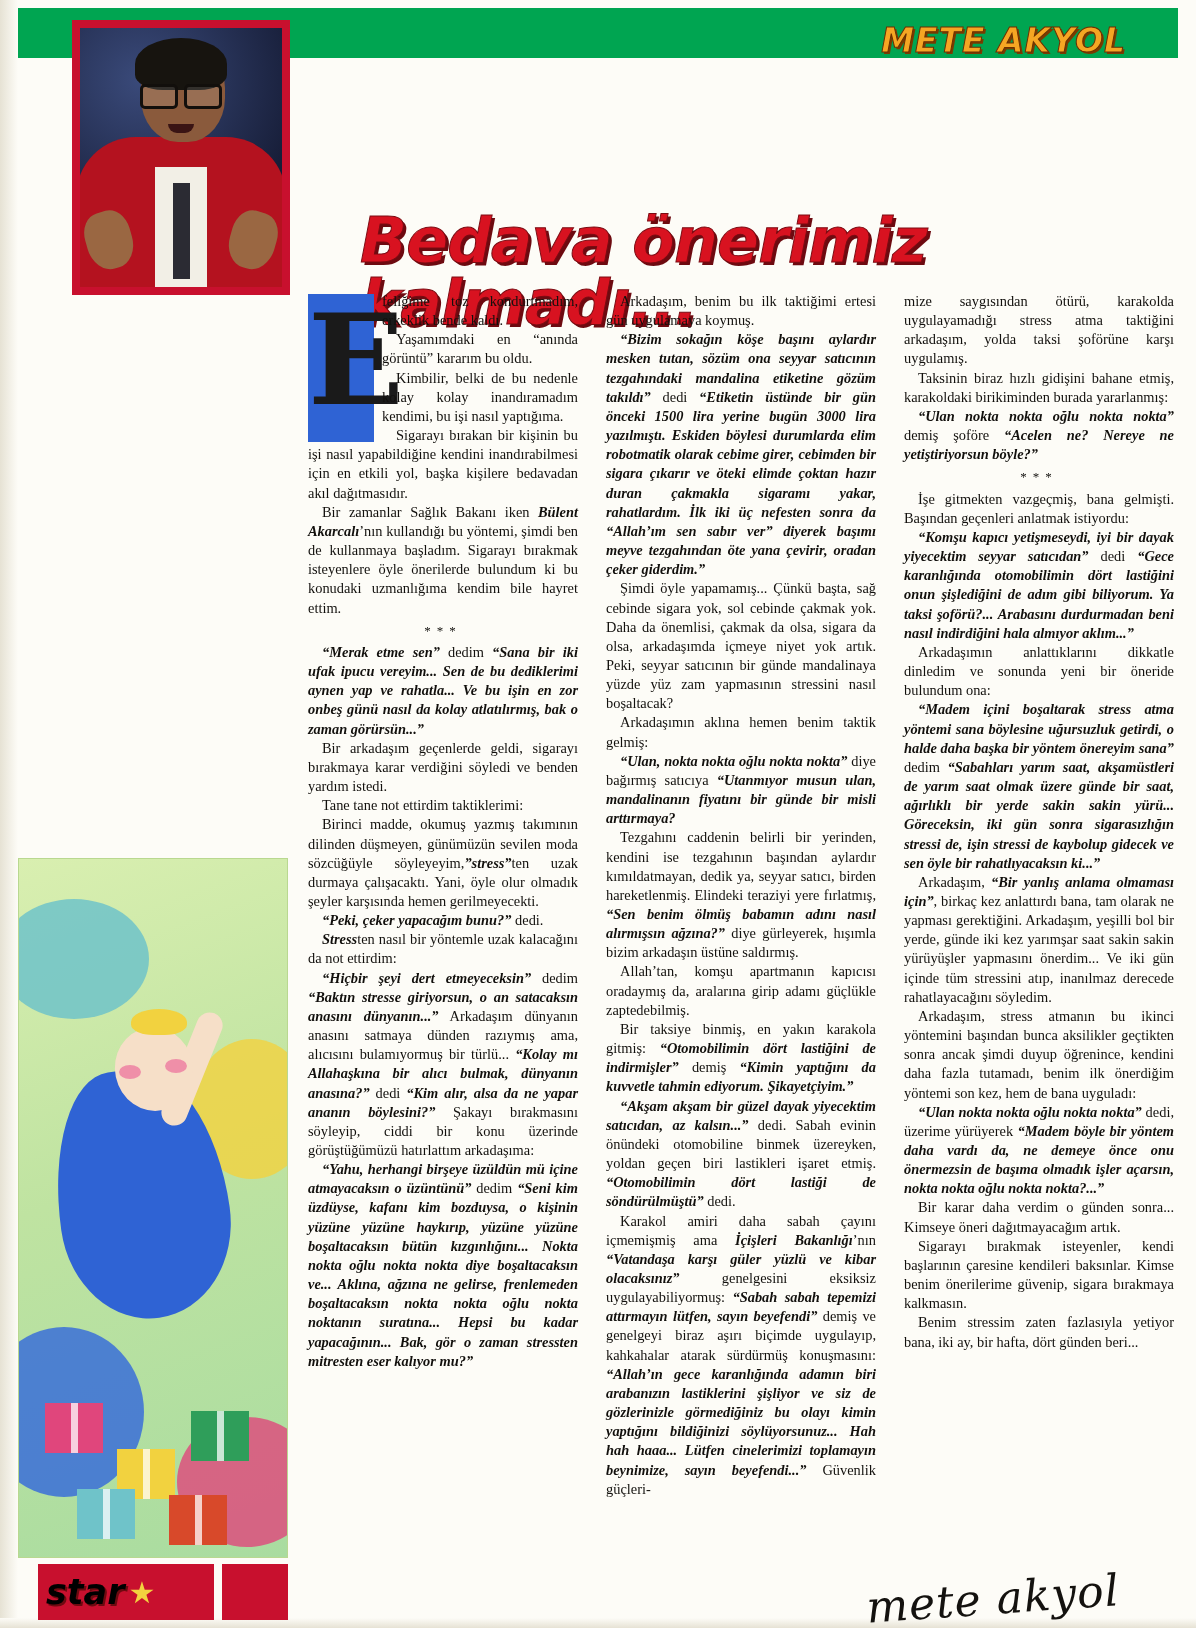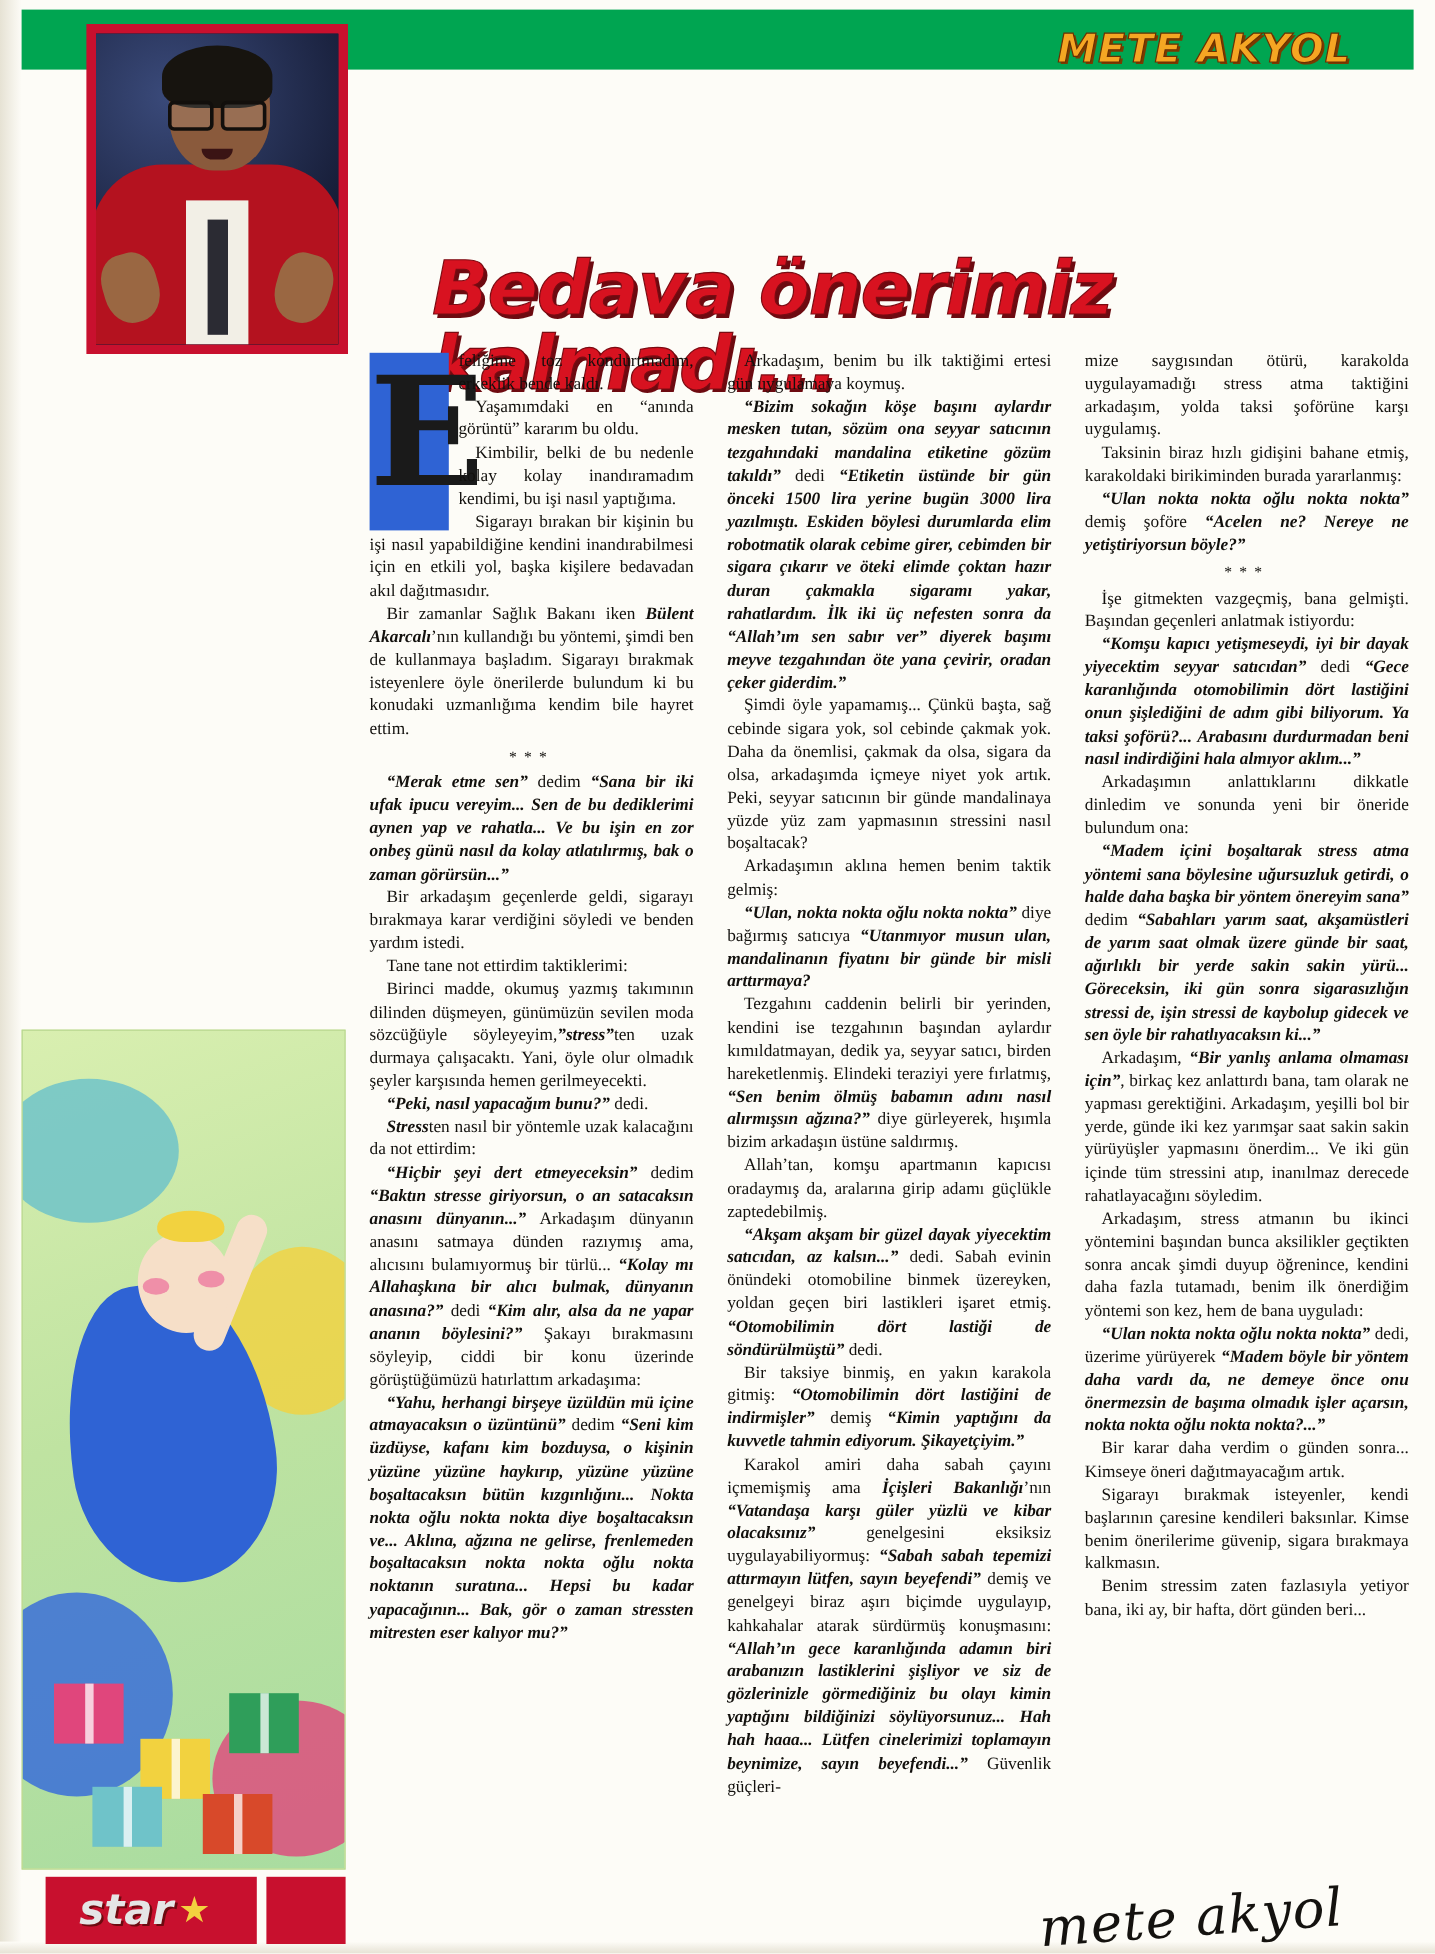--- a/index.html
+++ b/index.html
@@ -202,23 +202,22 @@
   .starbox {
     position: absolute;
     left: 38px; bottom: 8px;
     width: 176px; height: 56px;
     background: #c8102e;
     display: flex; align-items: center; padding-left: 8px;
   }
   .starbox .txt {
     font-family: "DejaVu Sans", sans-serif;
     font-weight: bold; font-style: italic;
-    font-size: 35px; color: #e5e5e5;
+    font-size: 35px; color: #000000;
     text-shadow: 2px 2px 0 #6d0a10;
-    margin-left: 20px;
   }
   .starbox .st {
     color: #f2d23f; font-size: 30px; margin-left: 4px;
   }
   .redblock {
     position: absolute;
     left: 222px; bottom: 8px;
     width: 66px; height: 56px;
     background: #c8102e;
   }
@@ -350,37 +349,37 @@
         <p class="noind">feliğime toz kondurtmadım, erkeklik bende kaldı.</p>
         <p class="">Yaşamımdaki en “anında görüntü” kararım bu oldu.</p>
         <p class="">Kimbilir, belki de bu nedenle kolay kolay inandıramadım kendimi, bu işi nasıl yaptığıma.</p>
         <p class="">Sigarayı bırakan bir kişinin bu işi nasıl yapabildiğine kendini inandırabilmesi için en etkili yol, başka kişilere bedavadan akıl dağıtmasıdır.</p>
         <p class="">Bir zamanlar Sağlık Bakanı iken <b>Bülent Akarcalı</b>’nın kullandığı bu yöntemi, şimdi ben de kullanmaya başladım. Sigarayı bırakmak isteyenlere öyle önerilerde bulundum ki bu konudaki uzmanlığıma kendim bile hayret ettim.</p>
         <div class="stars">***</div>
         <p class=""><b>“Merak etme sen”</b> dedim <b>“Sana bir iki ufak ipucu vereyim... Sen de bu dediklerimi aynen yap ve rahatla... Ve bu işin en zor onbeş günü nasıl da kolay atlatılırmış, bak o zaman görürsün...”</b></p>
         <p class="">Bir arkadaşım geçenlerde geldi, sigarayı bırakmaya karar verdiğini söyledi ve benden yardım istedi.</p>
         <p class="">Tane tane not ettirdim taktiklerimi:</p>
         <p class="">Birinci madde, okumuş yazmış takımının dilinden düşmeyen, günümüzün sevilen moda sözcüğüyle söyleyeyim,<b>”stress”</b>ten uzak durmaya çalışacaktı. Yani, öyle olur olmadık şeyler karşısında hemen gerilmeyecekti.</p>
-        <p class=""><b>“Peki, nasıl yapacağım bunu?”</b> dedi.</p>
+        <p class=""><b>“Peki, çeker yapacağım bunu?”</b> dedi.</p>
         <p class=""><b>Stress</b>ten nasıl bir yöntemle uzak kalacağını da not ettirdim:</p>
         <p class=""><b>“Hiçbir şeyi dert etmeyeceksin”</b> dedim <b>“Baktın stresse giriyorsun, o an satacaksın anasını dünyanın...”</b> Arkadaşım dünyanın anasını satmaya dünden razıymış ama, alıcısını bulamıyormuş bir türlü... <b>“Kolay mı Allahaşkına bir alıcı bulmak, dünyanın anasına?”</b> dedi <b>“Kim alır, alsa da ne yapar ananın böylesini?”</b> Şakayı bırakmasını söyleyip, ciddi bir konu üzerinde görüştüğümüzü hatırlattım arkadaşıma:</p>
         <p class=""><b>“Yahu, herhangi birşeye üzüldün mü içine atmayacaksın o üzüntünü”</b> dedim <b>“Seni kim üzdüyse, kafanı kim bozduysa, o kişinin yüzüne yüzüne haykırıp, yüzüne yüzüne boşaltacaksın bütün kızgınlığını... Nokta nokta oğlu nokta nokta diye boşaltacaksın ve... Aklına, ağzına ne gelirse, frenlemeden boşaltacaksın nokta nokta oğlu nokta noktanın suratına... Hepsi bu kadar yapacağının... Bak, gör o zaman stressten mitresten eser kalıyor mu?”</b></p>
       </div>
   </div>
   <div class="col col-2">
     <div class="col-flow">
         <p class="">Arkadaşım, benim bu ilk taktiğimi ertesi gün uygulamaya koymuş.</p>
         <p class=""><b>“Bizim sokağın köşe başını aylardır mesken tutan, sözüm ona seyyar satıcının tezgahındaki mandalina etiketine gözüm takıldı”</b> dedi <b>“Etiketin üstünde bir gün önceki 1500 lira yerine bugün 3000 lira yazılmıştı. Eskiden böylesi durumlarda elim robotmatik olarak cebime girer, cebimden bir sigara çıkarır ve öteki elimde çoktan hazır duran çakmakla sigaramı yakar, rahatlardım. İlk iki üç nefesten sonra da “Allah’ım sen sabır ver” diyerek başımı meyve tezgahından öte yana çevirir, oradan çeker giderdim.”</b></p>
         <p class="">Şimdi öyle yapamamış... Çünkü başta, sağ cebinde sigara yok, sol cebinde çakmak yok. Daha da önemlisi, çakmak da olsa, sigara da olsa, arkadaşımda içmeye niyet yok artık. Peki, seyyar satıcının bir günde mandalinaya yüzde yüz zam yapmasının stressini nasıl boşaltacak?</p>
         <p class="">Arkadaşımın aklına hemen benim taktik gelmiş:</p>
         <p class=""><b>“Ulan, nokta nokta oğlu nokta nokta”</b> diye bağırmış satıcıya <b>“Utanmıyor musun ulan, mandalinanın fiyatını bir günde bir misli arttırmaya?</b></p>
         <p class="">Tezgahını caddenin belirli bir yerinden, kendini ise tezgahının başından aylardır kımıldatmayan, dedik ya, seyyar satıcı, birden hareketlenmiş. Elindeki teraziyi yere fırlatmış, <b>“Sen benim ölmüş babamın adını nasıl alırmışsın ağzına?”</b> diye gürleyerek, hışımla bizim arkadaşın üstüne saldırmış.</p>
         <p class="">Allah’tan, komşu apartmanın kapıcısı oradaymış da, aralarına girip adamı güçlükle zaptedebilmiş.</p>
+        <p class="">Bir taksiye binmiş, en yakın karakola gitmiş: <b>“Otomobilimin dört lastiğini de indirmişler”</b> demiş <b>“Kimin yaptığını da kuvvetle tahmin ediyorum. Şikayetçiyim.”</b></p>
         <p class=""><b>“Akşam akşam bir güzel dayak yiyecektim satıcıdan, az kalsın...”</b> dedi. Sabah evinin önündeki otomobiline binmek üzereyken, yoldan geçen biri lastikleri işaret etmiş. <b>“Otomobilimin dört lastiği de söndürülmüştü”</b> dedi.</p>
-        <p class="">Bir taksiye binmiş, en yakın karakola gitmiş: <b>“Otomobilimin dört lastiğini de indirmişler”</b> demiş <b>“Kimin yaptığını da kuvvetle tahmin ediyorum. Şikayetçiyim.”</b></p>
         <p class="">Karakol amiri daha sabah çayını içmemişmiş ama <b>İçişleri Bakanlığı</b>’nın <b>“Vatandaşa karşı güler yüzlü ve kibar olacaksınız”</b> genelgesini eksiksiz uygulayabiliyormuş: <b>“Sabah sabah tepemizi attırmayın lütfen, sayın beyefendi”</b> demiş ve genelgeyi biraz aşırı biçimde uygulayıp, kahkahalar atarak sürdürmüş konuşmasını: <b>“Allah’ın gece karanlığında adamın biri arabanızın lastiklerini şişliyor ve siz de gözlerinizle görmediğiniz bu olayı kimin yaptığını bildiğinizi söylüyorsunuz... Hah hah haaa... Lütfen cinelerimizi toplamayın beynimize, sayın beyefendi...”</b> Güvenlik güçleri-</p>
       </div>
   </div>
   <div class="col col-3">
     <div class="col-flow">
         <p class="noind">mize saygısından ötürü, karakolda uygulayamadığı stress atma taktiğini arkadaşım, yolda taksi şoförüne karşı uygulamış.</p>
         <p class="">Taksinin biraz hızlı gidişini bahane etmiş, karakoldaki birikiminden burada yararlanmış:</p>
         <p class=""><b>“Ulan nokta nokta oğlu nokta nokta”</b> demiş şoföre <b>“Acelen ne? Nereye ne yetiştiriyorsun böyle?”</b></p>
         <div class="stars">***</div>
         <p class="">İşe gitmekten vazgeçmiş, bana gelmişti. Başından geçenleri anlatmak istiyordu:</p>

